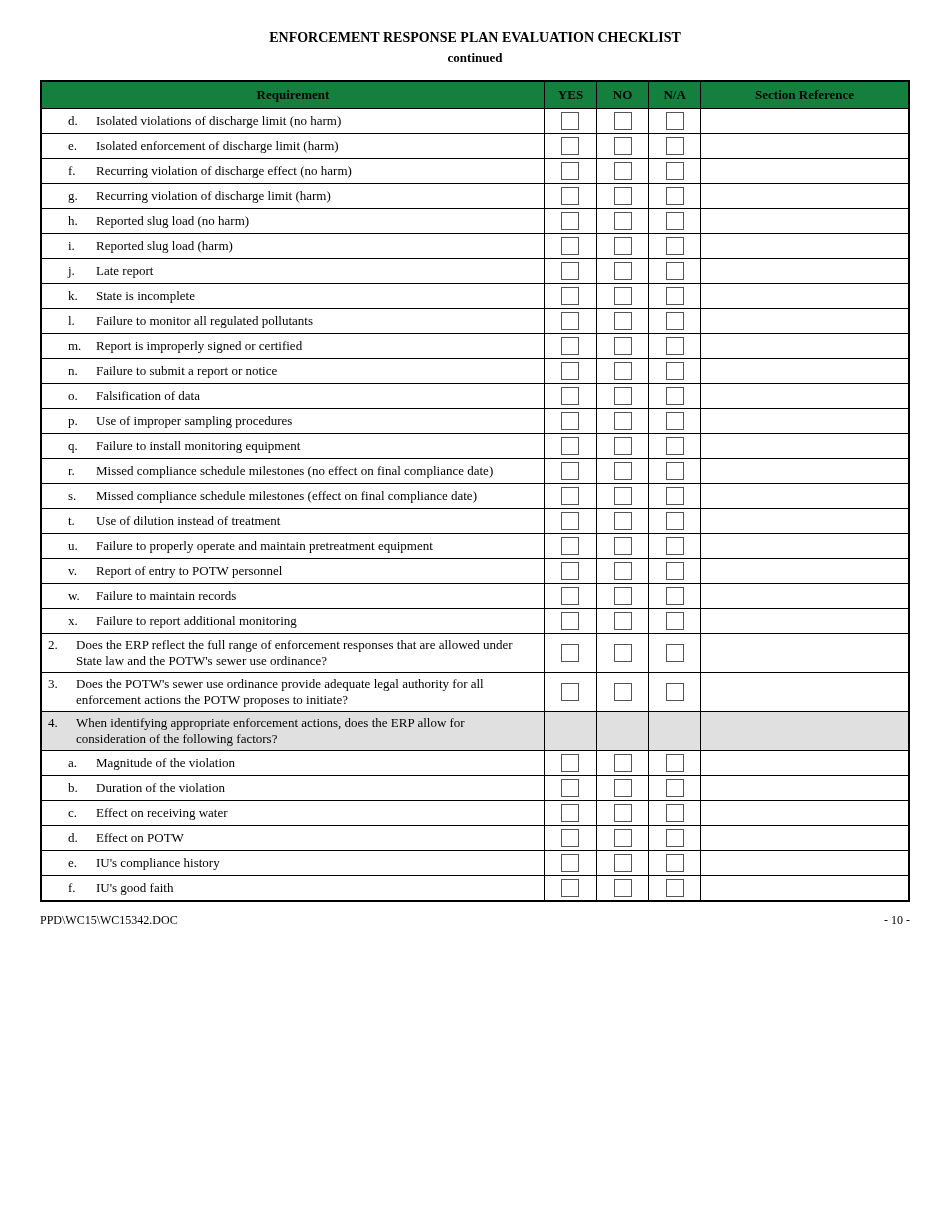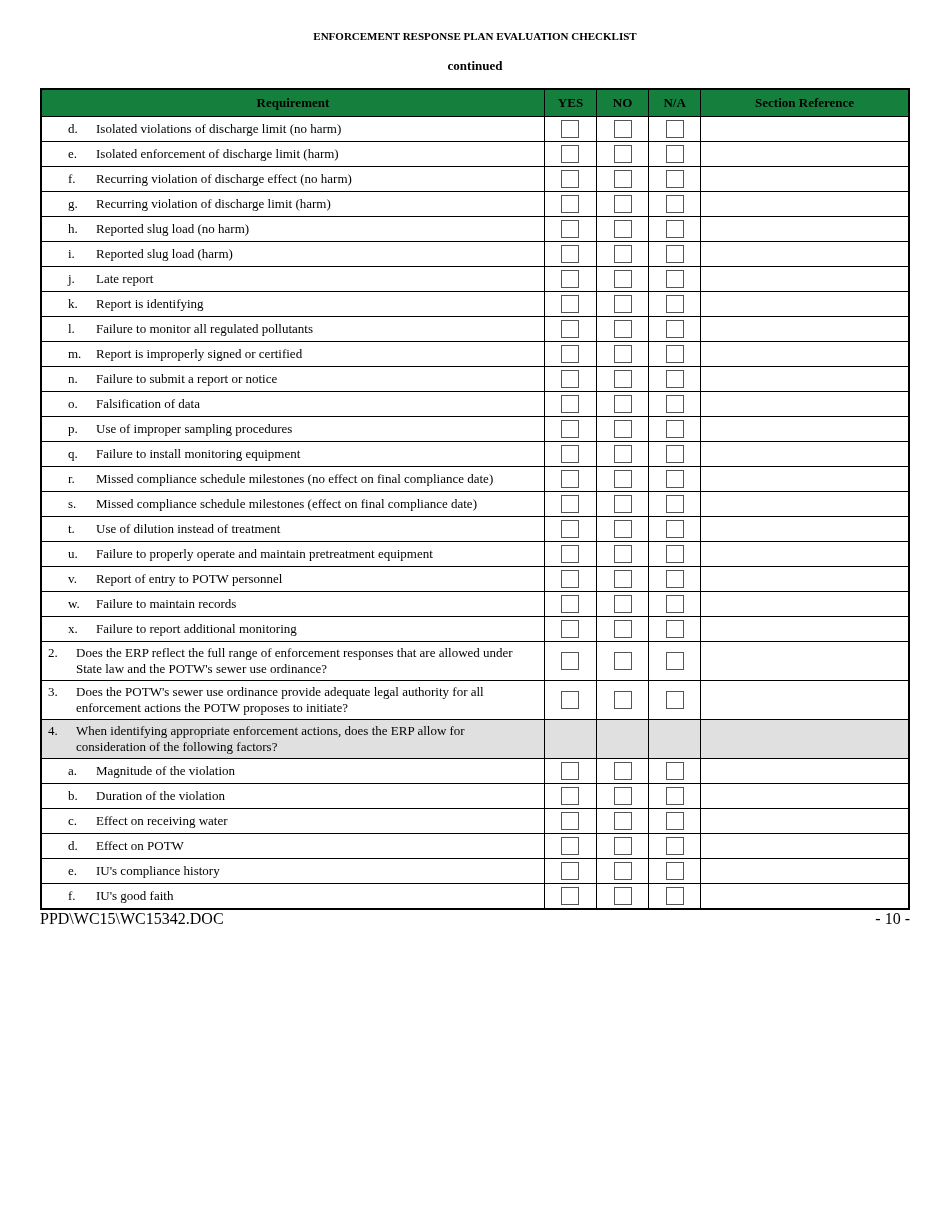--- a/index.html
+++ b/index.html
@@ -8,22 +8,22 @@
       font-size: 13px;
       background: #fff;
       color: #000;
       width: 950px;
       min-height: 1230px;
       padding: 30px 40px 20px 40px;
     }
     .page-title {
       text-align: center;
       font-weight: bold;
-      font-size: 11px;
-      margin-bottom: 16px;
+      font-size: 14px;
+      margin-bottom: 4px;
       text-transform: uppercase;
     }
     .page-subtitle {
       text-align: center;
       font-size: 13px;
       margin-bottom: 14px;
       font-weight: bold;
     }
     table {
       width: 100%;
@@ -84,22 +84,22 @@
     .item-label {
       min-width: 28px;
       font-weight: normal;
     }
     .item-text {
       flex: 1;
     }
     .footer {
       display: flex;
       justify-content: space-between;
-      margin-top: 0;
-      font-size: 16px;
+      margin-top: 11px;
+      font-size: 12px;
     }
   </style>
 </head>
 <body>
 
 <div class="page-title">ENFORCEMENT RESPONSE PLAN EVALUATION CHECKLIST</div>
 <div class="page-subtitle">continued</div>
 
 <table>
   <thead>
@@ -193,21 +193,21 @@
         </td>
         <td class="check-cell"><span class="checkbox"></span></td>
         <td class="check-cell"><span class="checkbox"></span></td>
         <td class="check-cell"><span class="checkbox"></span></td>
         <td class="sec-cell"></td>
       </tr>
       <tr>
         <td class="req-cell">
           <div class="req-cell-content" style="padding-left: 20px;">
             <span class="item-label">k.</span>
-            <span class="item-text">Report is identifying</span>
+            <span class="item-text">State is incomplete</span>
           </div>
         </td>
         <td class="check-cell"><span class="checkbox"></span></td>
         <td class="check-cell"><span class="checkbox"></span></td>
         <td class="check-cell"><span class="checkbox"></span></td>
         <td class="sec-cell"></td>
       </tr>
       <tr>
         <td class="req-cell">
           <div class="req-cell-content" style="padding-left: 20px;">

